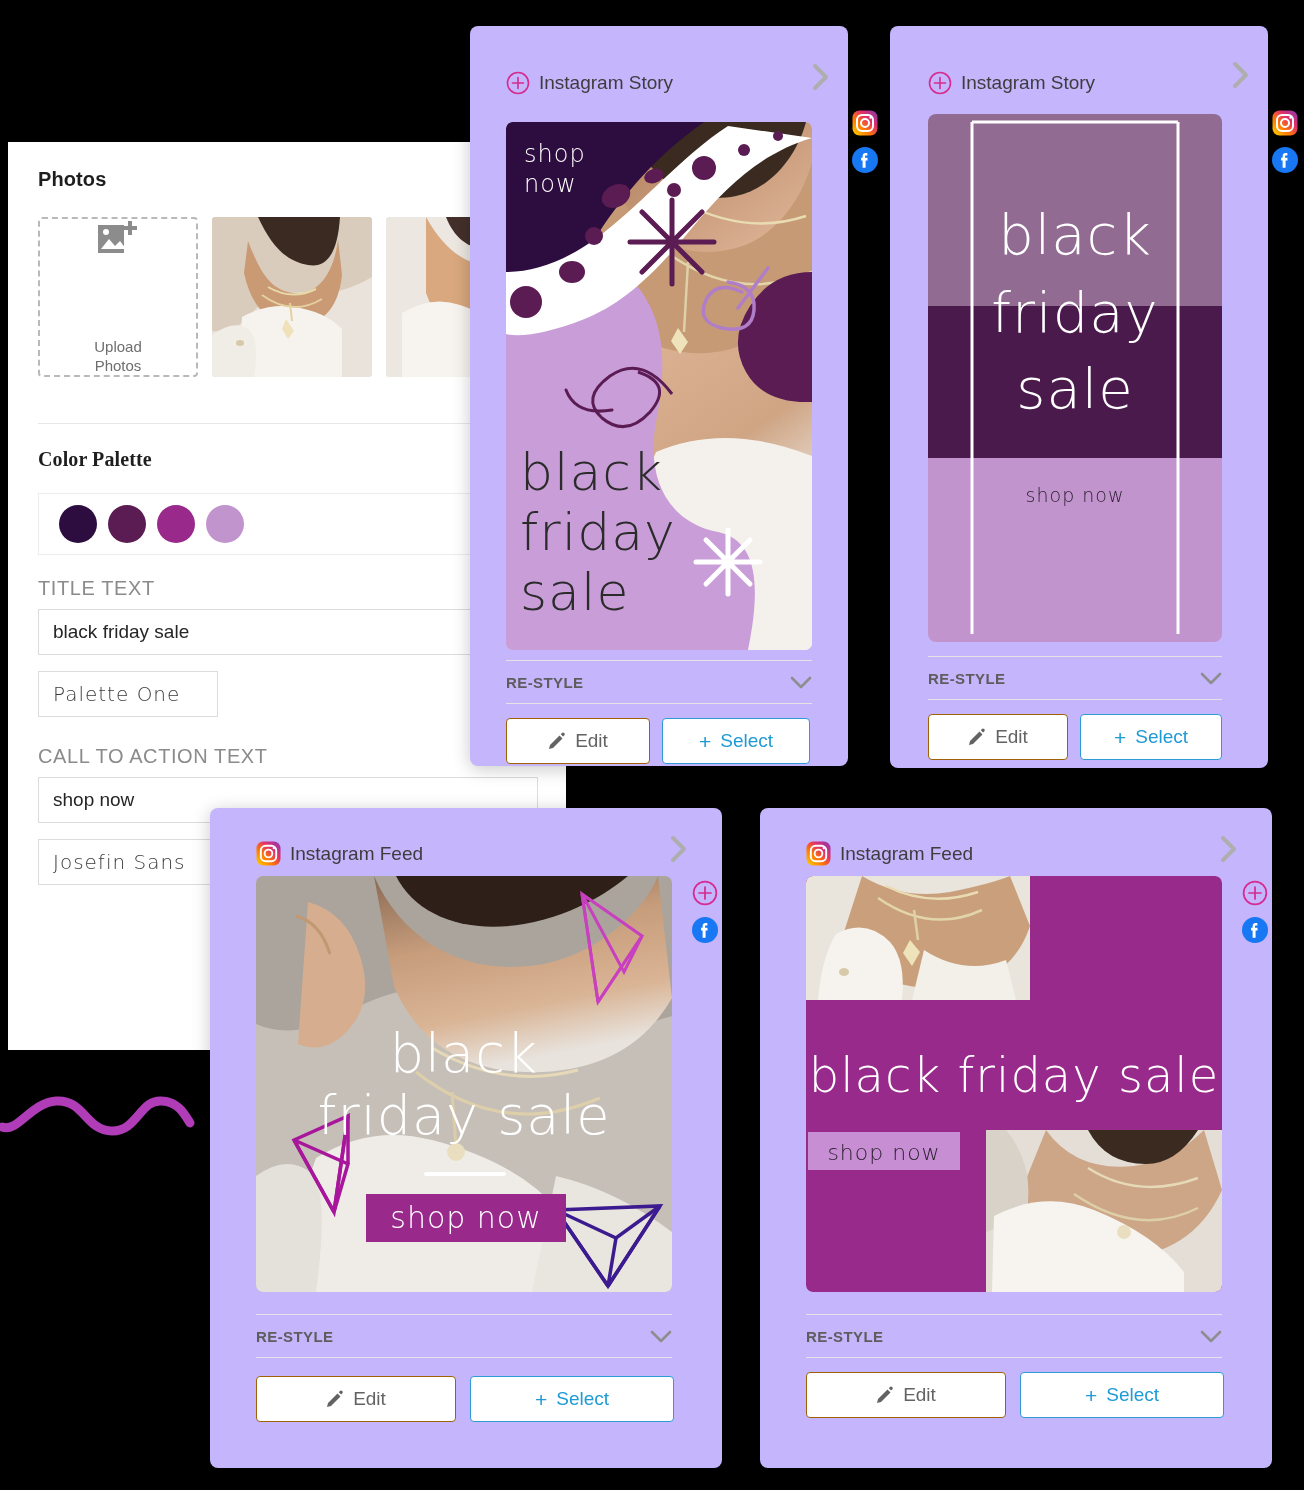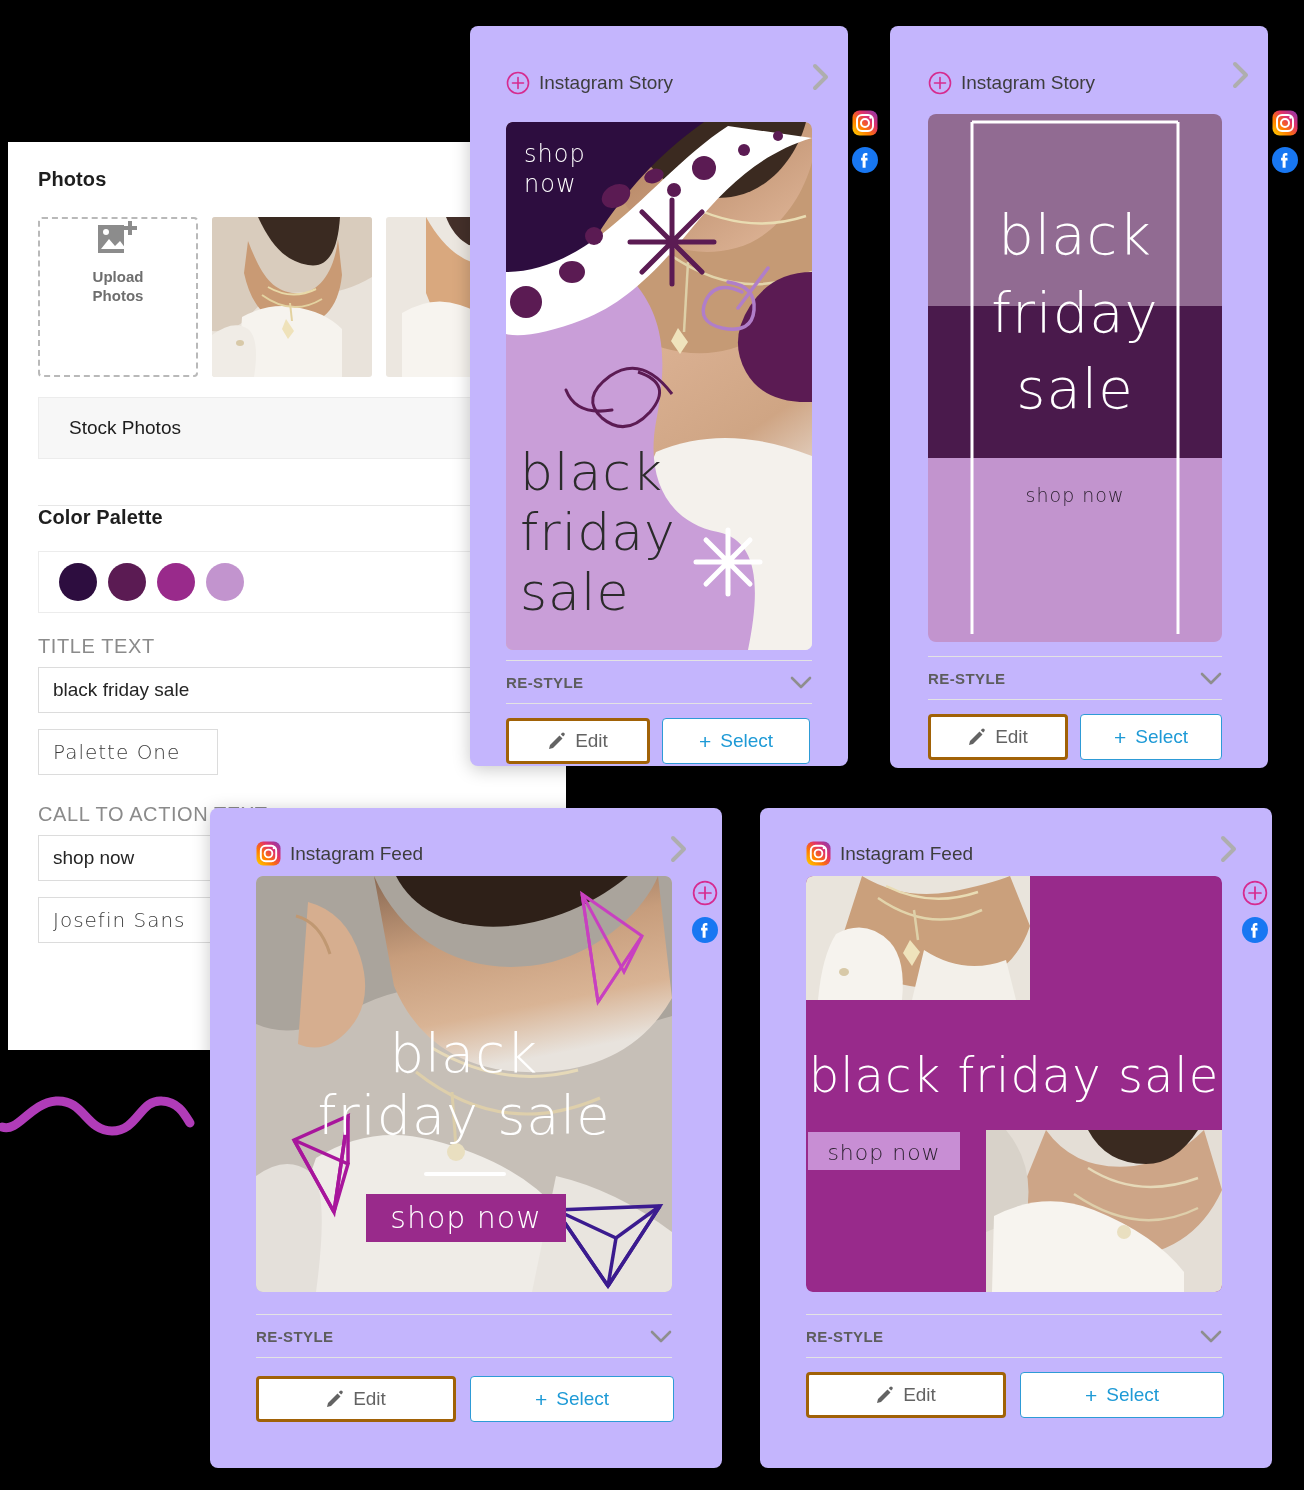--- a/index.html
+++ b/index.html
@@ -20,22 +20,22 @@
     position: absolute; left: 8px; top: 142px; width: 558px; height: 908px;
     background: #ffffff;
     box-shadow: 0 2px 14px rgba(0,0,0,.18);
     padding: 26px 30px 0 30px;
     overflow: hidden;
   }
   .sec-title { font-size: 20px; font-weight: bold; color: #1e1e1e; letter-spacing: .1px; }
   .photos-row { display: flex; gap: 14px; margin-top: 26px; }
   .upload-box {
     width: 160px; height: 160px; border: 2px dashed #b9b9b9; border-radius: 4px;
-    display: flex; flex-direction: column; align-items: center; justify-content: flex-start;
-    gap: 8px; background: #fff; font-weight: bold;
+    display: flex; flex-direction: column; align-items: center; justify-content: space-between;
+    gap: 8px; background: #fff;
   }
   .upload-label { font-size: 15px; color: #6e6e6e; line-height: 19px; text-align: center; }
   .thumb { width: 160px; height: 160px; border-radius: 3px; overflow: hidden; position: relative; }
 
   .stock-row {
     margin-top: 20px; height: 62px; background: #f7f7f7; border: 1px solid #ececec;
     display: flex; align-items: center; padding-left: 30px; width: 560px;
   }
   .stock-label { font-size: 19px; color: #1d1d1d; }
   .divider { margin-top: 46px; height: 1px; background: #e7e7e7; width: 560px; }
@@ -69,21 +69,21 @@
     display: flex; align-items: center; justify-content: space-between;
     border-top: 1px solid #e3e3e3; border-bottom: 1px solid #e3e3e3;
   }
   .restyle-label { font-size: 15px; font-weight: bold; color: #5d5d5d; letter-spacing: .4px; }
 
   .btn-row { display: flex; }
   .btn {
     height: 46px; border-radius: 4px; display: flex; align-items: center;
     justify-content: center; gap: 9px; font-size: 19px; background: #fff; cursor: pointer;
   }
-  .btn-edit { border: 3px solid #a16207; color: #636363; }
+  .btn-edit { border: 1px solid #a16207; color: #636363; }
   .btn-select { border: 1px solid #2e9bd6; color: #1e9ad6; }
   .plus-sign { font-size: 21px; line-height: 1; }
 
   
   .art { position: absolute; overflow: hidden; border-radius: 6px; }
   .hand-txt { font-family: "DejaVu Sans", sans-serif; font-weight: 300; letter-spacing: 1px; }
 </style>
 </head>
 <body>
 
@@ -133,27 +133,24 @@
           <rect width="160" height="160" fill="#ece7e0"></rect>
           <path d="M60,0 C70,26 90,36 110,30 C130,24 140,8 142,0 z" fill="#44302a"></path>
           <path d="M40,0 q30,54 74,48 q34,-18 38,-48 l8,70 q-14,50 -56,52 q-48,2 -64,-46 z" fill="#d9a87e"></path>
           <path d="M16,96 q30,-18 58,-8 q36,12 52,34 l0,38 h-110 z" fill="#f7f4ef"></path>
           <path d="M104,40 q24,16 44,10" fill="none" stroke="#eadfb4" stroke-width="2"></path>
           <path d="M98,54 q30,22 58,10" fill="none" stroke="#e6d9ae" stroke-width="2"></path>
         </svg>
       </div>
     </div>
 
-    <div class="stock-row">
-      <span class="stock-label">Stock Photos</span>
-    </div>
 
     <div class="divider"></div>
 
-    <div class="sec-title" style="">Color Palette</div>
+    <div class="sec-title" style="margin-top:24px;font-family:Liberation Serif, serif;">Color Palette</div>
 
     <div class="palette-box">
       <span class="swatch" style="background:#2d0d3f;"></span>
       <span class="swatch" style="background:#5b1b53;"></span>
       <span class="swatch" style="background:#992a8b;"></span>
       <span class="swatch" style="background:#c294ce;"></span>
     </div>
 
 
     <div class="field-label">TITLE TEXT</div>

